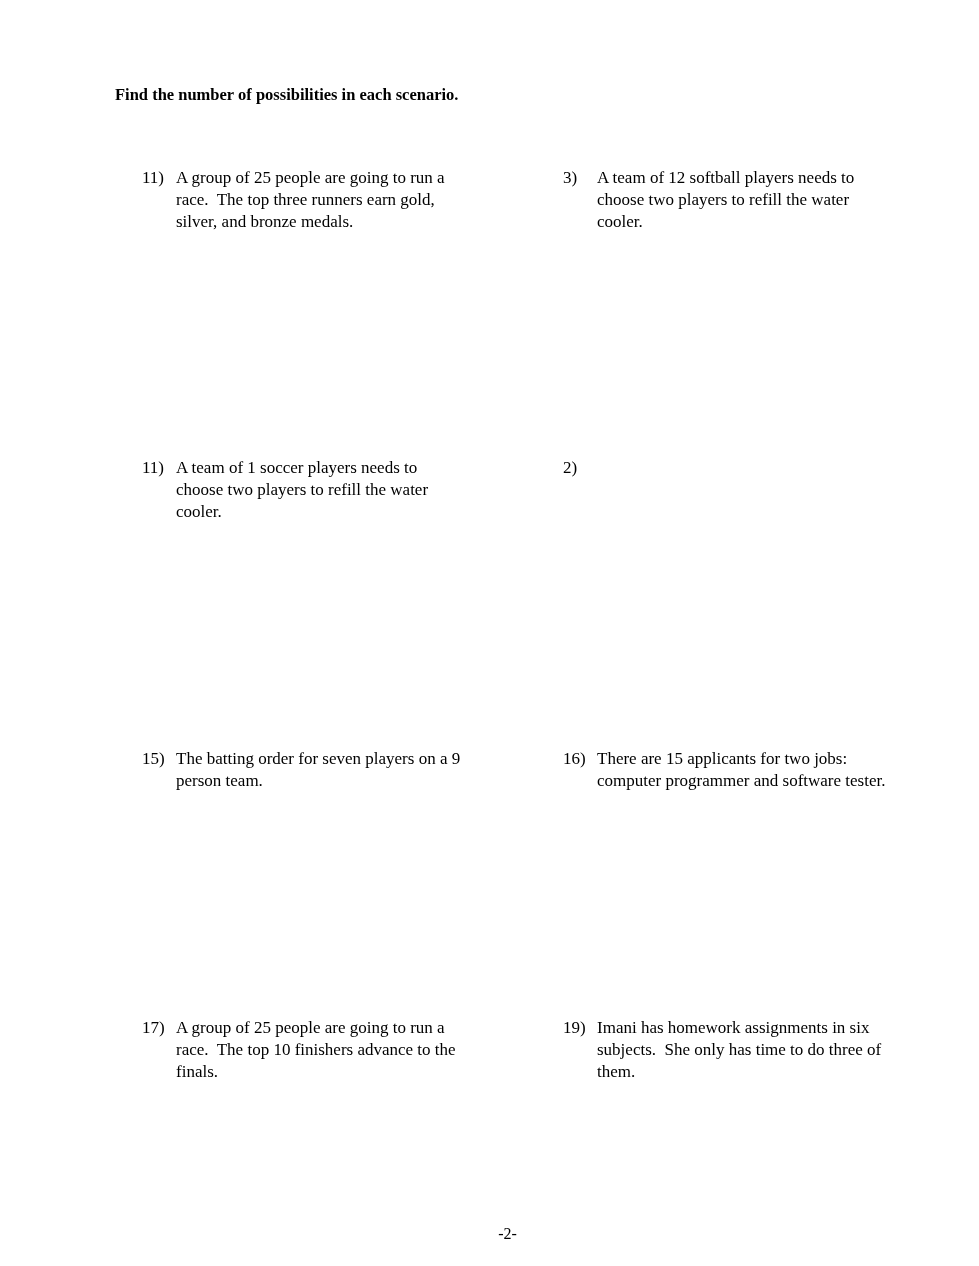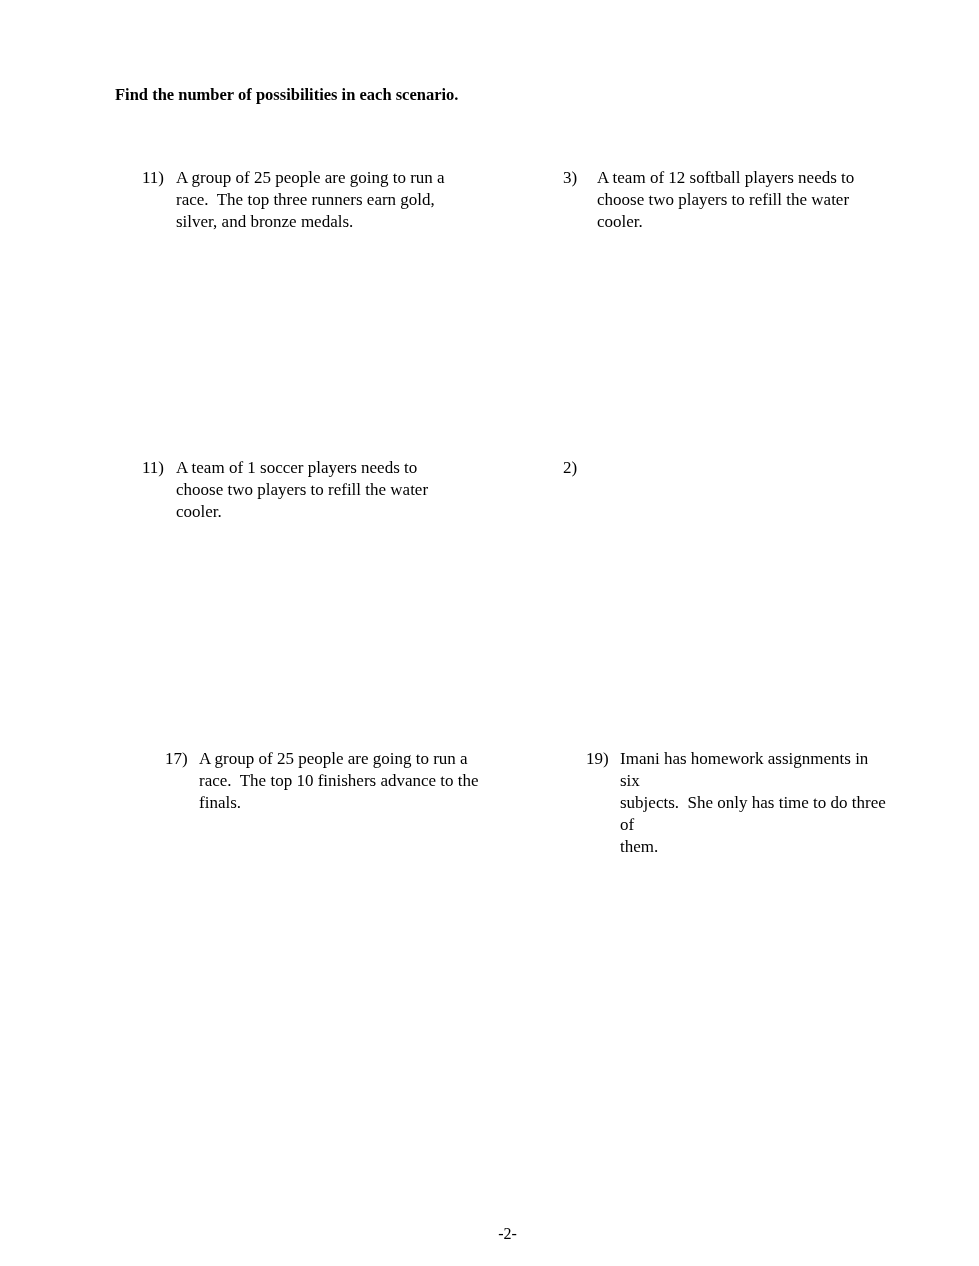--- a/index.html
+++ b/index.html
@@ -27,21 +27,21 @@
     line-height: 22px;
     margin-bottom: 16px;
   }
   .row {
     display: flex;
     align-items: flex-start;
   }
   .row-1 { min-height: 290px; }
   .row-2 { min-height: 291px; }
   .row-3 { min-height: 269px; }
-  .row-4 { min-height: 200px; margin-left: 23px; }
+  .row-4 { min-height: 200px; }
   .col-left {
     width: 421px;
     flex: 0 0 421px;
   }
   .col-right {
     flex: 1 1 auto;
   }
   .problem {
     display: flex;
     align-items: flex-start;
@@ -102,20 +102,36 @@
 cooler.</span>
         </div>
       </div>
       <div class="col-right">
         <div class="problem">
           <span class="num">2)</span>
         </div>
       </div>
     </div>
 
+    <div class="row row-3">
+      <div class="col-left">
+        <div class="problem">
+          <span class="num">15)</span>
+          <span class="text">The batting order for seven players on a 9
+person team.</span>
+        </div>
+      </div>
+      <div class="col-right">
+        <div class="problem">
+          <span class="num">16)</span>
+          <span class="text">There are 15 applicants for two jobs:
+computer programmer and software tester.</span>
+        </div>
+      </div>
+    </div>
 
     <div class="row row-4">
       <div class="col-left">
         <div class="problem">
           <span class="num">17)</span>
           <span class="text">A group of 25 people are going to run a
 race.  The top 10 finishers advance to the
 finals.</span>
         </div>
       </div>

